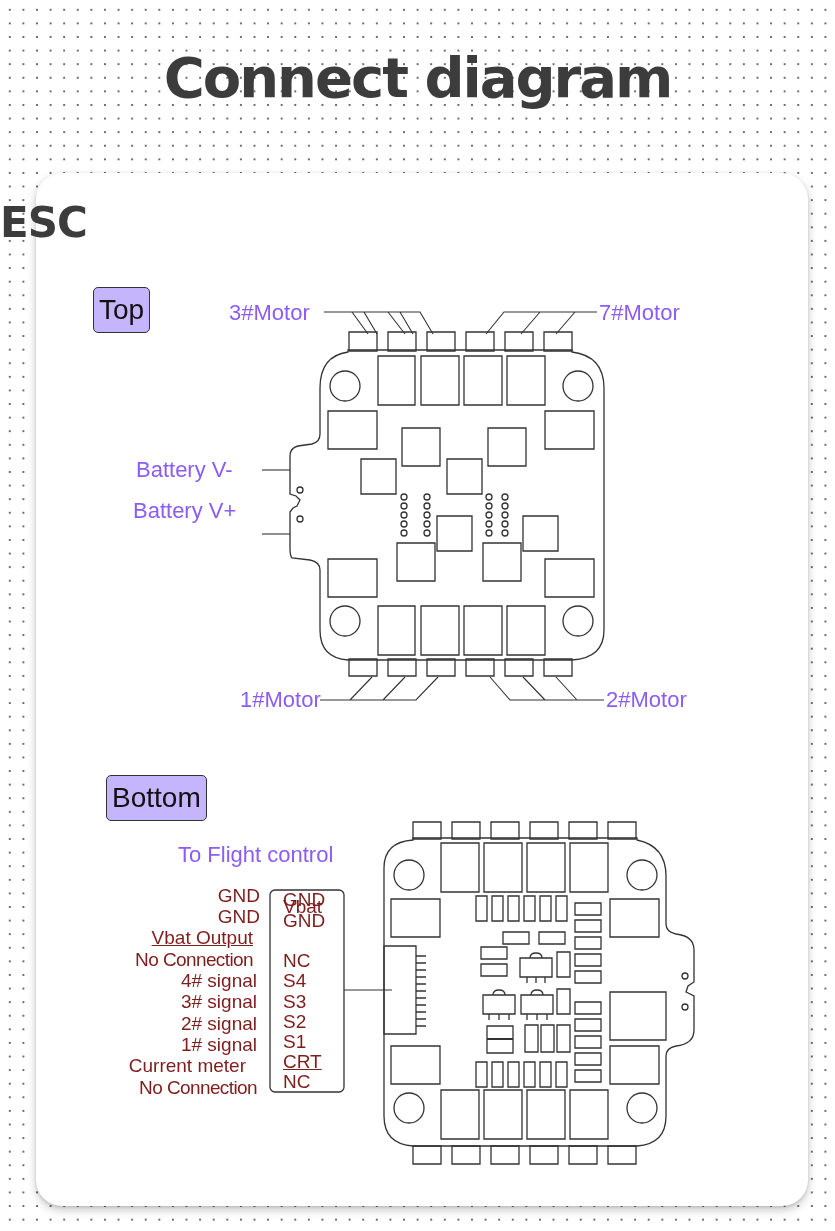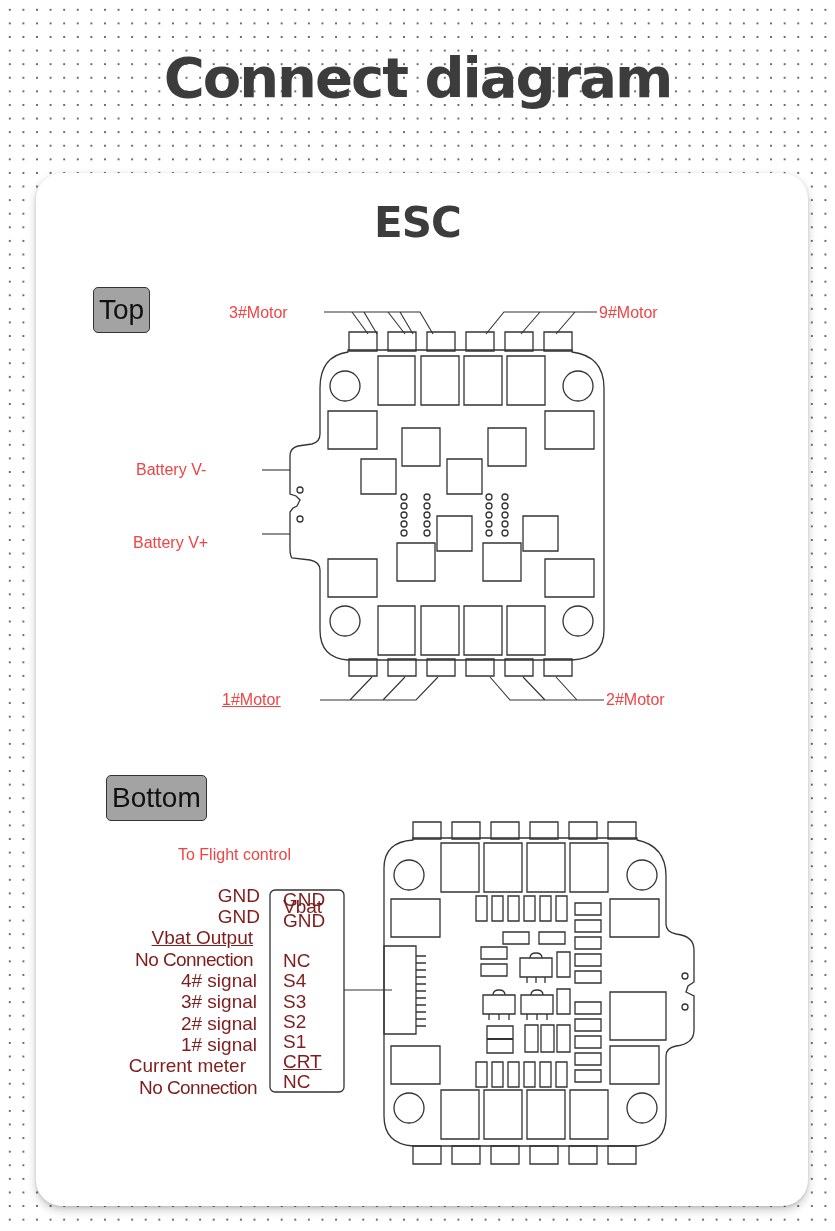--- a/index.html
+++ b/index.html
@@ -15,50 +15,50 @@
     position:absolute;left:0;width:835px;top:42px;text-align:center;
     font-family:"DejaVu Sans",sans-serif;font-weight:bold;font-size:56px;
     letter-spacing:-2px;color:#3c3c3c;line-height:72px;
   }
   .card{
     position:absolute;left:36px;top:173px;width:772px;height:1033px;
     background:#fff;border-radius:26px;
     box-shadow:0 4px 10px rgba(0,0,0,0.22),0 1px 3px rgba(0,0,0,0.12);
   }
   .esc-title{
-    position:absolute;left:0;width:835px;top:198px;text-align:center;
+    position:absolute;left:0;width:835px;top:198px;
     font-family:"DejaVu Sans",sans-serif;font-weight:bold;font-size:42px;
     color:#3c3c3c;letter-spacing:-1px;
   }
   .tag{
     position:absolute;border:1.5px solid #333;border-radius:5px;
-    font-size:28px;color:#111;padding:0 5px;line-height:44px;background:#a3a3a3;
-  }
-  .lbl{position:absolute;font-size:16px;color:#ef4444;white-space:nowrap;line-height:24px;}
+    font-size:28px;color:#111;padding:0 5px;line-height:44px;background:#c4b5fd;
+  }
+  .lbl{position:absolute;font-size:22px;color:#8b5cf6;white-space:nowrap;line-height:24px;}
   .pinlbl{position:absolute;font-size:19px;color:#7f1d1d;white-space:nowrap;line-height:21.5px;}
   .right{text-align:right;}
   svg.board{position:absolute;left:0;top:0;width:835px;height:1231px;pointer-events:none;}
   svg.board *{vector-effect:non-scaling-stroke;}
 </style>
 </head>
 <body>
 
 <div class="title">Connect diagram</div>
 
 <div class="card"></div>
 
 <div class="esc-title">ESC</div>
 
 <div class="tag" style="left:93px;top:287px;">Top</div>
 
 <div class="lbl" style="left:229px;top:301px;">3#Motor</div>
-<div class="lbl" style="left:599px;top:301px;">9#Motor</div>
+<div class="lbl" style="left:599px;top:301px;">7#Motor</div>
 <div class="lbl" style="left:136px;top:458px;">Battery V-</div>
-<div class="lbl" style="left:133px;top:531px;">Battery V+</div>
-<div class="lbl" style="left:222px;top:688px;text-decoration:underline;">1#Motor</div>
+<div class="lbl" style="left:133px;top:499px;">Battery V+</div>
+<div class="lbl" style="left:240px;top:688px;">1#Motor</div>
 <div class="lbl" style="left:606px;top:688px;">2#Motor</div>
 
 <div class="tag" style="left:106px;top:775px;">Bottom</div>
 <div class="lbl" style="left:178px;top:843px;text-align:center;">To Flight control</div>
 
 <div>
   <div class="pinlbl right" style="right:575px;top:885px;">GND</div>
   <div class="pinlbl right" style="right:575px;top:906px;">GND</div>
   <div class="pinlbl right" style="right:582px;top:927px;text-decoration:underline;">Vbat Output</div>
   <div class="pinlbl right" style="right:582px;top:949px;letter-spacing:-0.6px;">No Connection</div>

